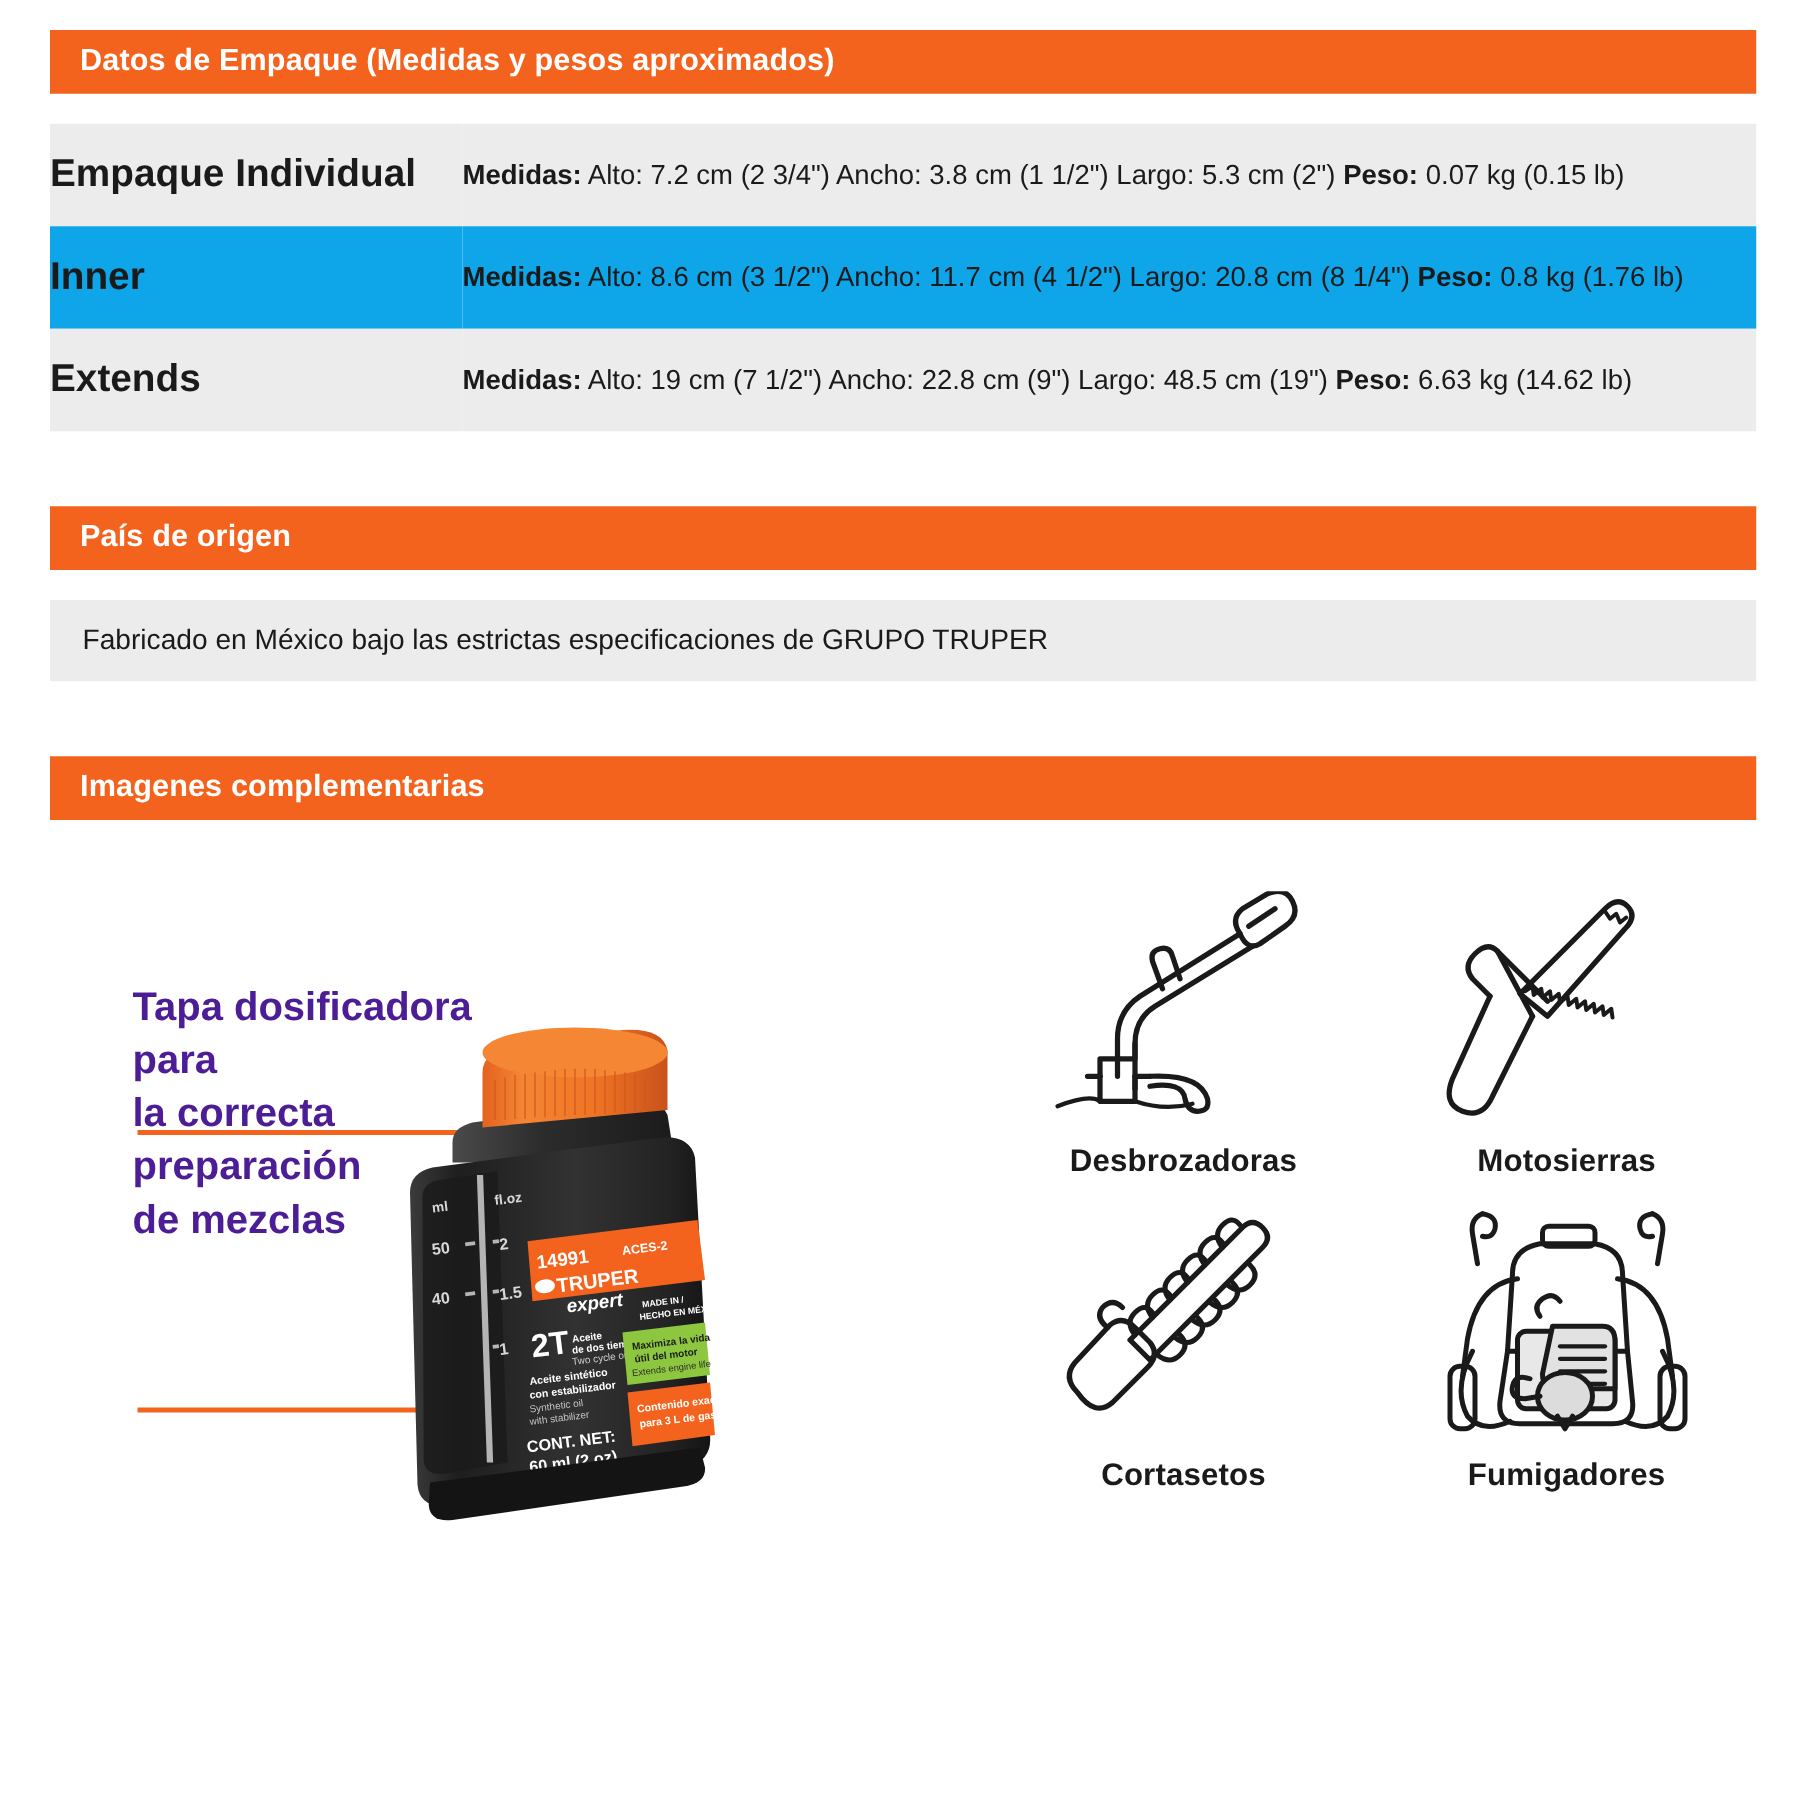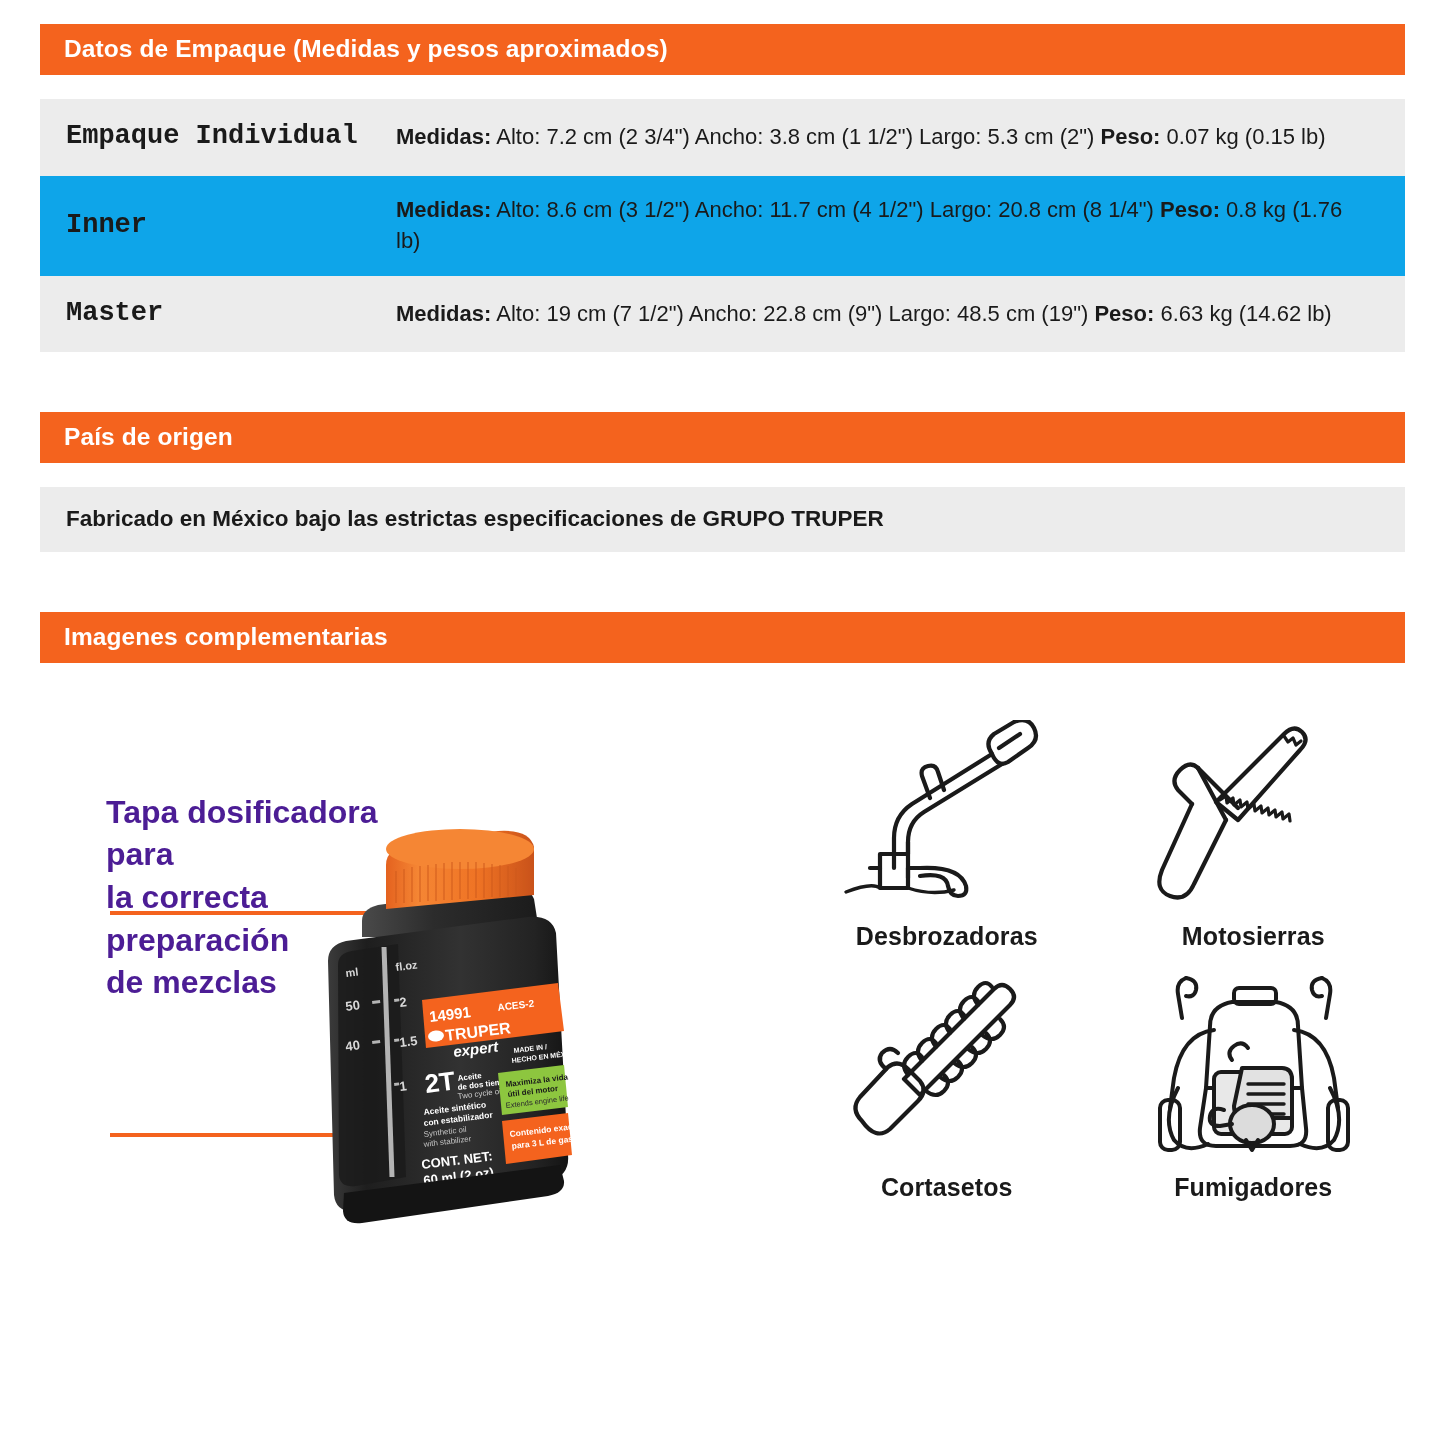--- a/index.html
+++ b/index.html
@@ -46,35 +46,33 @@
   .pack-table tr.plain { background: #0ea5e9; }
   .pack-table td {
     vertical-align: middle;
     padding: 18px 10px 20px 0;
     font-size: 22px;
     line-height: 1.42;
   }
   .pack-table td.label {
     width: 320px;
     font-weight: bold;
-    padding-left: 26px;
-    font-size: 27px;
+    font-size: 31px;
     white-space: nowrap;
-    font-family: Liberation Mono, monospace;
   }
   .pack-table td.value {
     padding-right: 40px;
   }
   .pack-table td.value b { font-weight: bold; }
 
   
   .origin-row {
     background: #ececec;
     font-size: 22.5px;
-    font-weight: bold;
+    font-weight: normal;
     padding: 17px 0 18px 26px;
     box-sizing: border-box;
     line-height: 1.3;
   }
 
   .gap-lg { height: 60px; }
   .gap-sm { height: 24px; }
 
   
   .images-area {
@@ -176,21 +174,21 @@
       <tr class="plain">
         <td class="label">Inner</td>
         <td class="value">
           <b>Medidas:</b>
           <span>Alto: 8.6 cm (3 1/2") Ancho: 11.7 cm (4 1/2") Largo: 20.8 cm (8 1/4")</span>
           <b>Peso:</b>
           <span>0.8 kg (1.76 lb)</span>
         </td>
       </tr>
       <tr class="shade">
-        <td class="label">Master</td>
+        <td class="label">Extends</td>
         <td class="value">
           <b>Medidas:</b>
           <span>Alto: 19 cm (7 1/2") Ancho: 22.8 cm (9") Largo: 48.5 cm (19")</span>
           <b>Peso:</b>
           <span>6.63 kg (14.62 lb)</span>
         </td>
       </tr>
     </tbody>
   </table>
 

